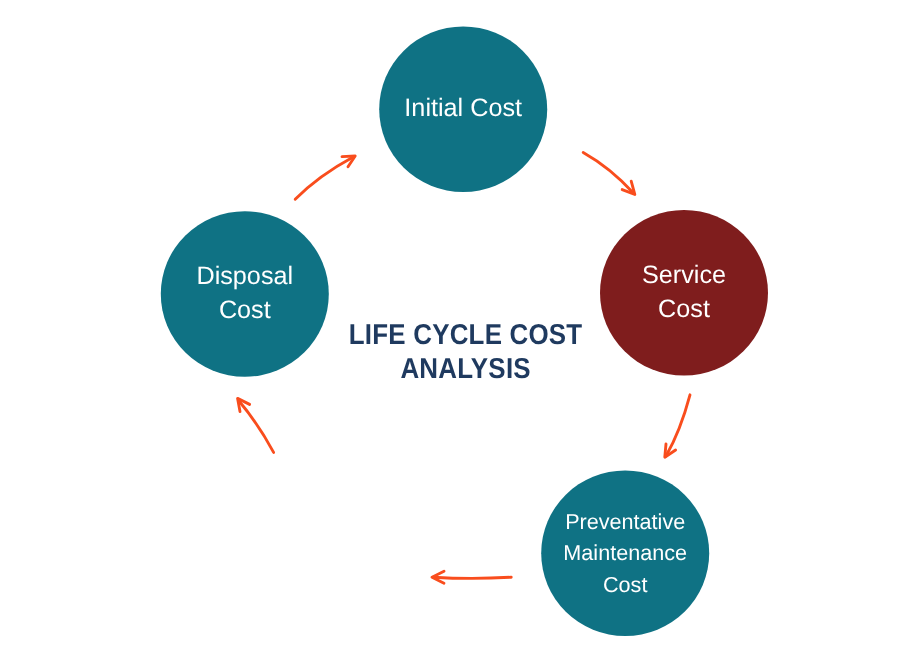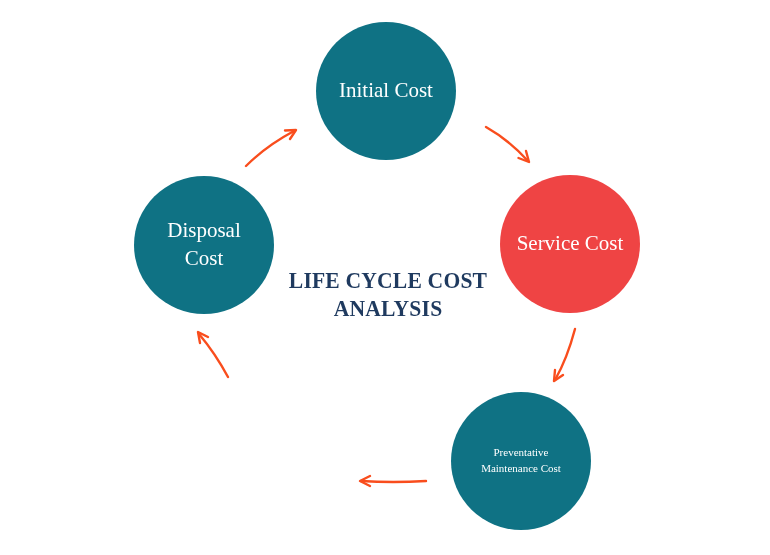--- a/index.html
+++ b/index.html
@@ -1,21 +1,21 @@
 <!DOCTYPE html>
 <html><head>
 <meta charset="utf-8">
 <style>
   html,body{margin:0;padding:0;}
   .canvas{
     position:relative;
     width:770px;height:555px;
     background:#ffffff;
     overflow:hidden;
-    font-family:Liberation Serif, serif;
+    font-family:Liberation Sans, sans-serif;
   }
   .arrows{
     position:absolute;left:0;top:0;width:770px;height:555px;
     pointer-events:none;
   }
   .arrows path{
     fill:none;
     stroke-width:2.4px;
     stroke-linecap:round;
     stroke-linejoin:round;
@@ -30,21 +30,21 @@
   .node .label{
     display:block;
     color:#ffffff;
     font-size:21px;
     line-height:1.33;
     padding:0 16px;
   }
   .node-initial-cost{left:316px;top:22px;}
   .node-service-cost{left:500px;top:175px;}
   .node-preventative-maintenance-cost{left:451px;top:392px;}
-  .node-preventative-maintenance-cost .label{font-size:11px;line-height:1.45;padding:0 14px;}
+  .node-preventative-maintenance-cost .label{font-size:18px;line-height:1.45;padding:0 14px;}
   .node-operating-cost{left:178px;top:394px;}
   .node-disposal-cost{left:134px;top:176px;}
   .center-title{
     position:absolute;
     left:238px;top:266px;width:300px;
     text-align:center;
     font-weight:bold;
     font-size:24px;
     line-height:28px;
     letter-spacing:.2px;
@@ -78,21 +78,21 @@
     <g>
       <path d="M228 377 Q215 353 199 334" stroke="#f94d1d"></path>
       <path d="M208 337 L198 332 L200 343" stroke="#f94d1d"></path>
     </g>
   </svg>
 
   <div class="node node-initial-cost" style="background-color: rgb(15, 114, 132);">
     <span class="label" style="color: rgb(255, 255, 255);">Initial Cost</span>
   </div>
 
-  <div class="node node-service-cost" style="background-color: #ef4444;">
+  <div class="node node-service-cost" style="background-color: #7f1d1d;">
     <span class="label" style="color: rgb(255, 255, 255);">Service Cost</span>
   </div>
 
   <div class="node node-preventative-maintenance-cost" style="background-color: rgb(15, 114, 132);">
     <span class="label" style="color: rgb(255, 255, 255);">Preventative Maintenance Cost</span>
   </div>
 
 
   <div class="node node-disposal-cost" style="background-color: rgb(15, 114, 132);">
     <span class="label" style="color: rgb(255, 255, 255);">Disposal Cost</span>

